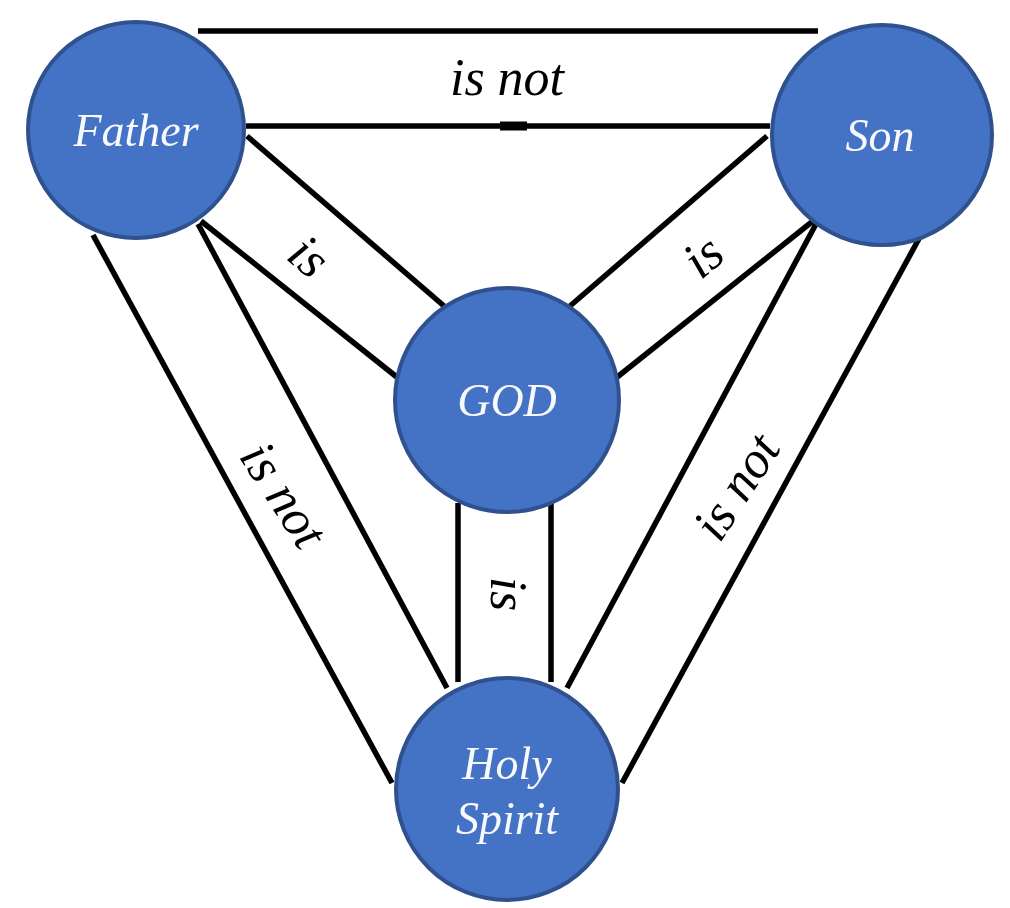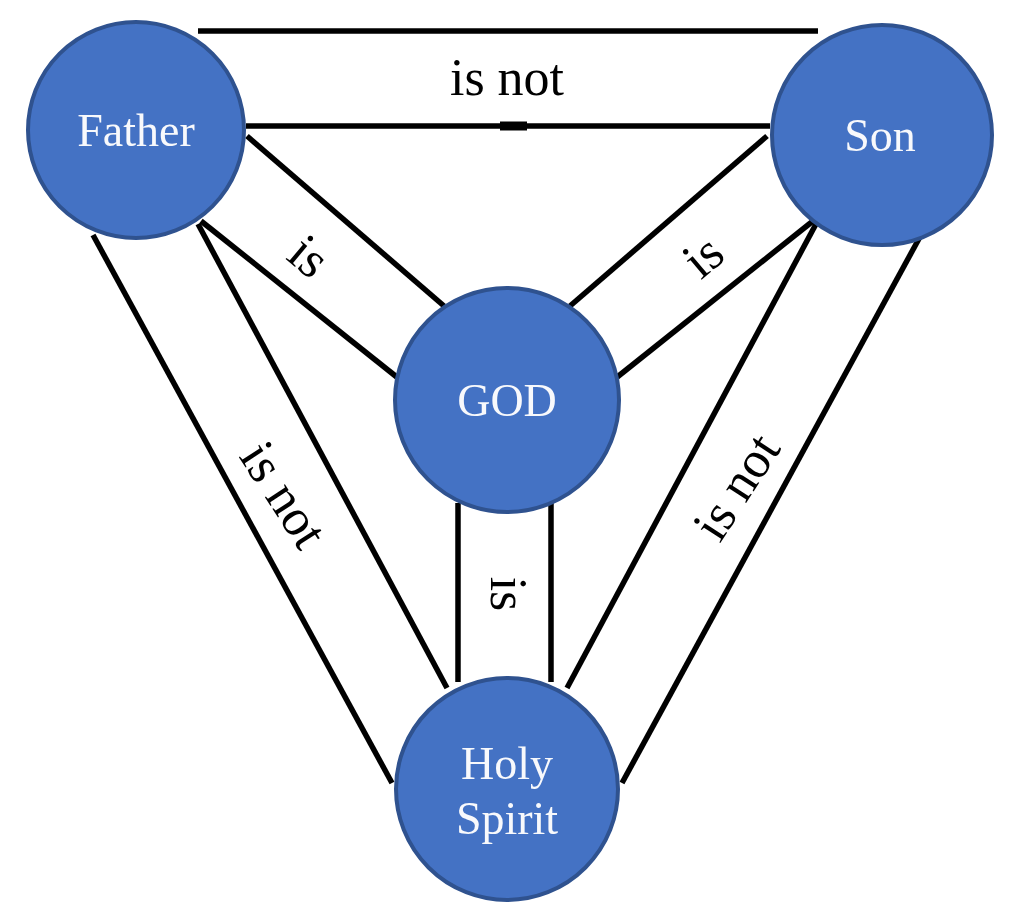--- a/index.html
+++ b/index.html
@@ -9,20 +9,21 @@
   body {
     width: 1010px;
     height: 908px;
     background: var(--background, #ffffff);
     overflow: hidden;
   }
   .diagram-stage {
     width: 1010px;
     height: 908px;
     position: relative;
+    font-style: italic;
   }
   svg {
     display: block;
   }
   svg text {
     font-family: "Liberation Serif", serif;
   }
   .edge-line {
     stroke: var(--edge-line, #000000);
     stroke-width: 5.5;

